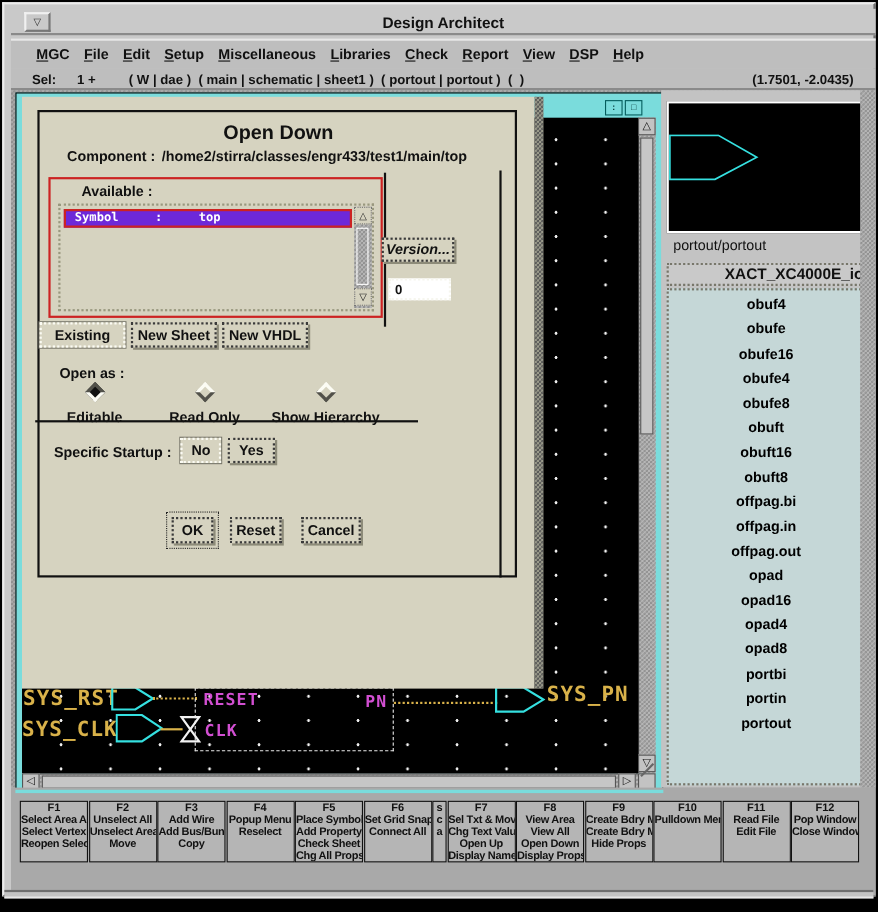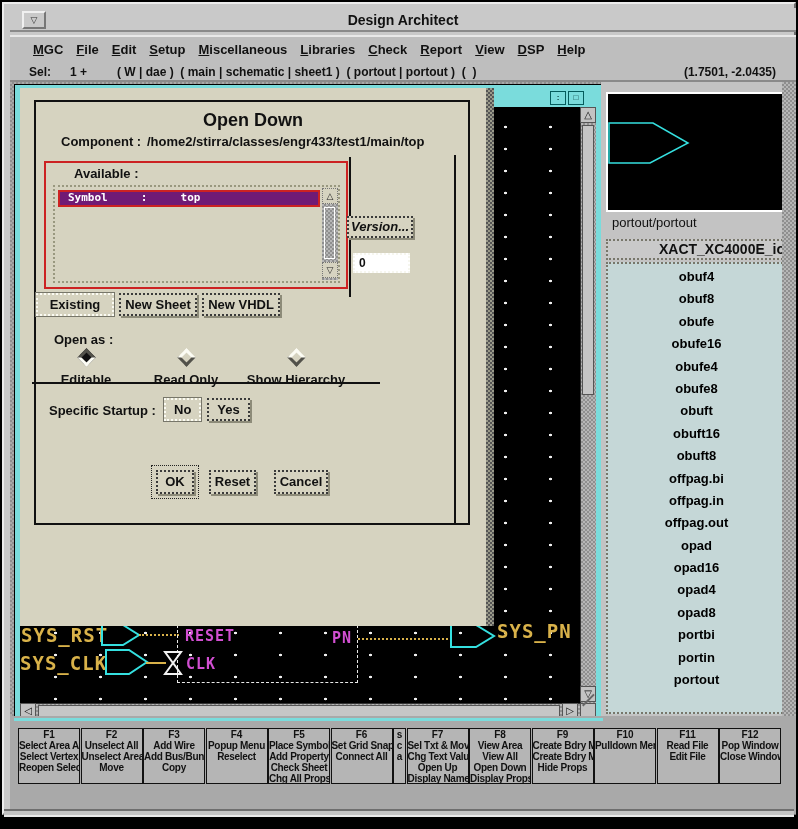--- a/index.html
+++ b/index.html
@@ -67,21 +67,21 @@
   .dialog { left:10px; top:6px; width:466px; height:538px; background:var(--beige); }
   .dialog::after { content:""; position:absolute; right:-8px; top:0; width:8px; height:100%;
     background-image:linear-gradient(45deg,#555 25%,transparent 25%,transparent 75%,#555 75%),linear-gradient(45deg,#555 25%,transparent 25%,transparent 75%,#555 75%);
     background-size:4px 4px; background-position:0 0,2px 2px; background-color:#9a9a8a; }
   .form { left:14px; top:12px; width:436px; height:425px; border:2px solid #111; }
   .dlg-title { left:0; top:10px; width:100%; text-align:center; font-weight:bold; font-size:18px; color:#111; }
   .lbl { position:absolute; font-weight:bold; font-size:13px; color:#111; white-space:nowrap; }
 
   .redgroup { left:10px; top:63px; width:304px; height:128px; border:2px solid var(--selection_red); }
   .listbox { left:7px; top:22px; width:287px; height:98px; border:2px dotted #99987f; background:var(--beige); }
-  .listrow { left:3px; top:3px; width:262px; height:17px; background:#701a75; border:2px solid var(--selection_red);
+  .listrow { left:3px; top:3px; width:262px; height:17px; background:#6d28d9; border:2px solid var(--selection_red);
              color:#fff; font-family:"DejaVu Sans Mono", monospace; font-size:11px; font-weight:bold;
              line-height:12px; white-space:pre; padding-left:8px; }
   .list-sb { left:267px; top:1px; width:16px; height:92px; }
   .mini-arrow { position:absolute; left:0; width:16px; height:16px; background:var(--beige); border:1px dotted #777;
                 text-align:center; font-size:9px; line-height:14px; color:#222; }
   .mini-thumb { position:absolute; left:2px; top:19px; width:11px; height:52px; border:1px solid #fff; }
 
   .vline { position:absolute; width:2px; background:#111; }
 
   .btn { background:var(--beige); font-weight:bold; font-size:13px; color:#111; text-align:center;
@@ -224,21 +224,20 @@
     <div class="abs rightcol">
       <div class="abs preview">
         <svg style="left:0px; top:28px;" width="84" height="44" viewBox="0 0 84 44">
           <polygon points="1,1 45,1 80,21 42,41 1,41" fill="none" stroke="#35e0e0" stroke-width="1.5"></polygon>
         </svg>
       </div>
       <div class="abs lbl preview-label" style="font-weight:normal;">portout/portout</div>
       <div class="abs pal-header">XACT_XC4000E_io</div>
       <div class="abs pal-list">
           <div class="pal-item">obuf4</div>
-          <div class="pal-item">obuf8</div>
           <div class="pal-item">obufe</div>
           <div class="pal-item">obufe16</div>
           <div class="pal-item">obufe4</div>
           <div class="pal-item">obufe8</div>
           <div class="pal-item">obuft</div>
           <div class="pal-item">obuft16</div>
           <div class="pal-item">obuft8</div>
           <div class="pal-item">offpag.bi</div>
           <div class="pal-item">offpag.in</div>
           <div class="pal-item">offpag.out</div>

